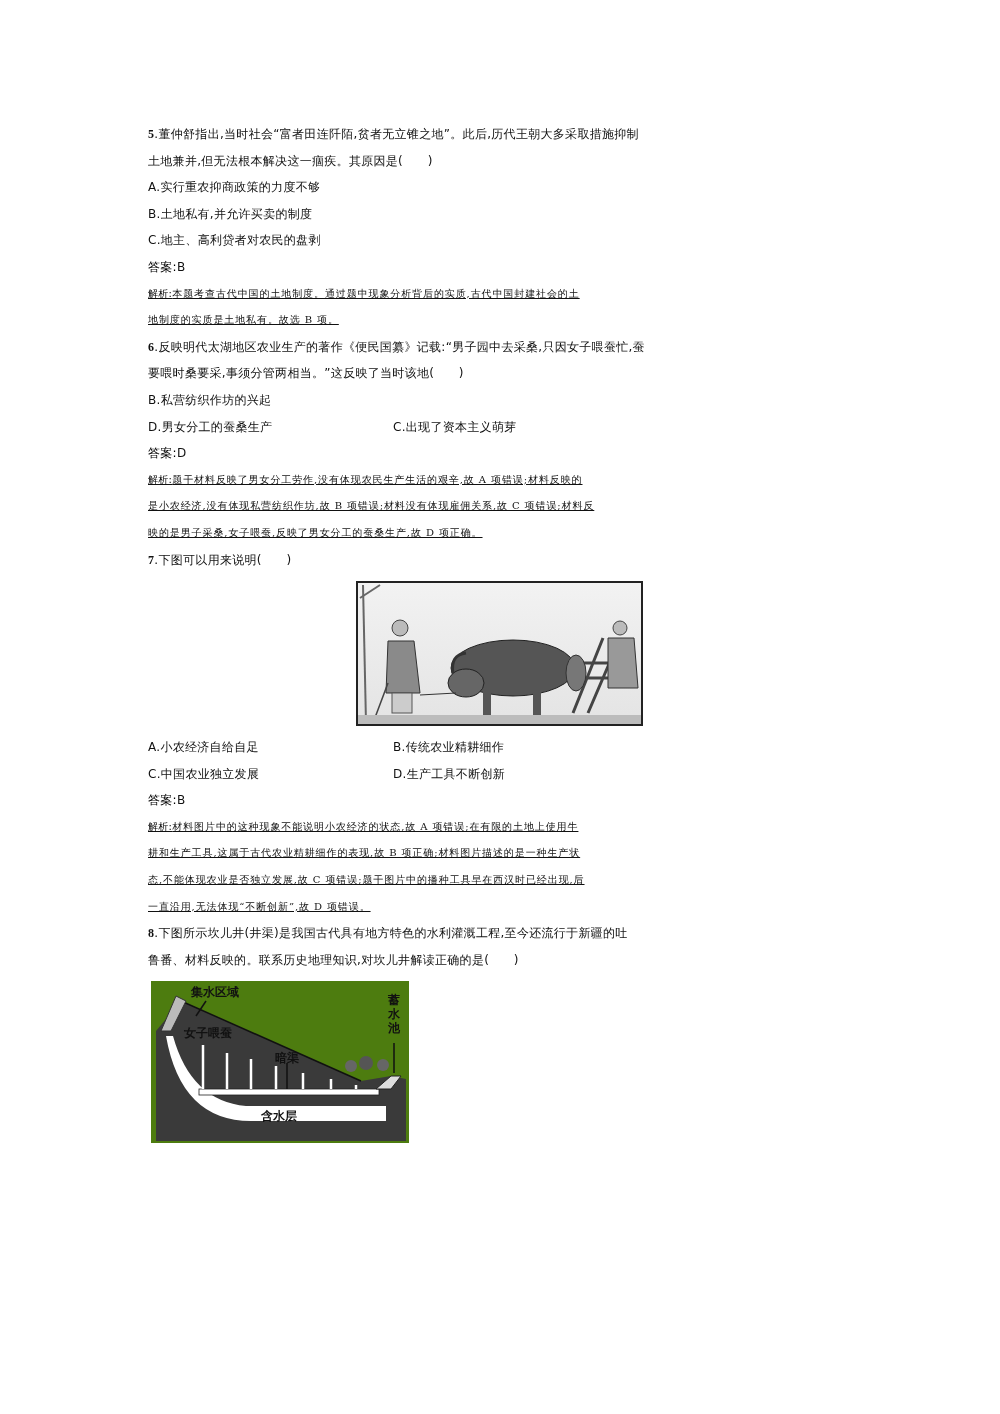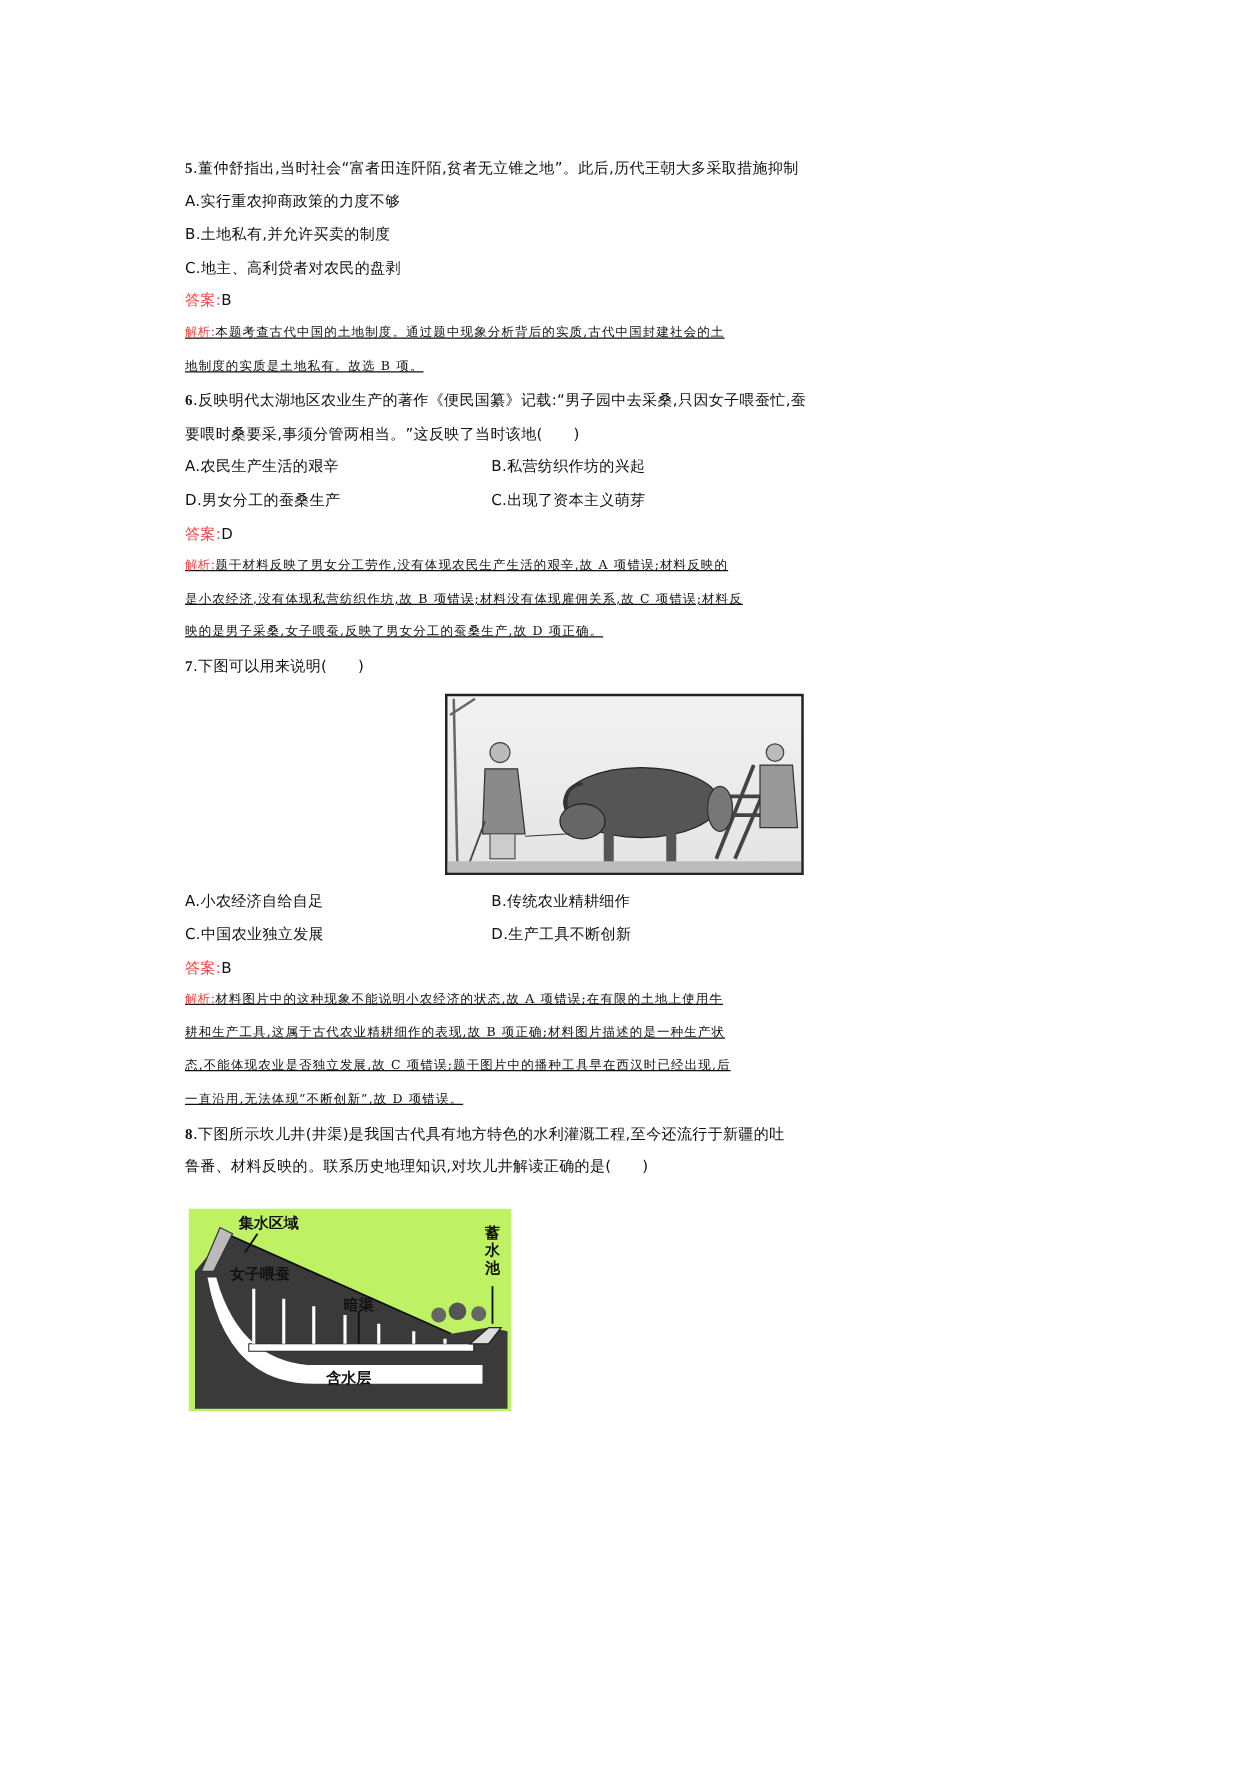--- a/index.html
+++ b/index.html
@@ -2,45 +2,45 @@
 <html><head>
   <meta charset="utf-8">
   <style>
     html, body { margin: 0; padding: 0; background: #ffffff; }
     body { width: 1000px; height: 1414px; position: relative; overflow: hidden;
            font-family: "DejaVu Sans", "Liberation Sans", sans-serif; color: #111; }
     .page { position: absolute; left: 148px; top: 121px; width: 710px; }
     .line { font-size: 12px; line-height: 26.6px; height: 26.6px; white-space: nowrap; letter-spacing: 0.3px; }
     .exp { font-family: "DejaVu Serif", "Liberation Serif", serif; font-size: 10px; letter-spacing: 0.9px; text-decoration: underline; }
     .qnum { font-weight: bold; font-family: "Liberation Serif", serif; }
-    .red { color: #ef4444; }
+    .red { color: #000000; }
     .opt-row { display: flex; }
     .opt-row .col { width: 245px; }
     .figure1 { margin: 8px 0 8px 208px; width: 283px; height: 141px; border: 2px solid #222; position: relative;
                background: linear-gradient(#f2f2f2, #e4e4e4); overflow: hidden; }
-    .figure2 { margin: 20px 0 0 3px; width: 258px; height: 162px; position: relative; background: #bef264; }
+    .figure2 { margin: 8px 0 0 3px; width: 258px; height: 162px; position: relative; background: #4d7c0f; }
     .lbl { position: absolute; font-size: 12px; font-weight: bold; color: #111; }
   </style>
 </head>
 <body>
 
 <div class="page">
 
   <div class="line"><span class="qnum">5</span><span>.董仲舒指出,当时社会“富者田连阡陌,贫者无立锥之地”。此后,历代王朝大多采取措施抑制</span></div>
+  <div class="line">土地兼并,但无法根本解决这一痼疾。其原因是(　　)</div>
   <div class="line">A.实行重农抑商政策的力度不够</div>
   <div class="line">B.土地私有,并允许买卖的制度</div>
   <div class="line">C.地主、高利贷者对农民的盘剥</div>
   <div class="line"><span class="red">答案:</span><span>B</span></div>
   <div class="line exp"><span class="red" style="font-family:'DejaVu Sans',sans-serif;letter-spacing:0.3px">解析:</span><span>本题考查古代中国的土地制度。通过题中现象分析背后的实质,古代中国封建社会的土</span></div>
   <div class="line exp">地制度的实质是土地私有。故选 B 项。</div>
 
   <div class="line"><span class="qnum">6</span><span>.反映明代太湖地区农业生产的著作《便民国纂》记载:“男子园中去采桑,只因女子喂蚕忙,蚕</span></div>
   <div class="line">要喂时桑要采,事须分管两相当。”这反映了当时该地(　　)</div>
   <div class="line opt-row">
-    <span class="col">A.农民生产生活的艰辛</span>
     <span class="col">B.私营纺织作坊的兴起</span>
   </div>
   <div class="line opt-row">
     <span class="col">D.男女分工的蚕桑生产</span>
     <span class="col">C.出现了资本主义萌芽</span>
   </div>
   <div class="line"><span class="red">答案:</span><span>D</span></div>
   <div class="line exp"><span class="red" style="font-family:'DejaVu Sans',sans-serif;letter-spacing:0.3px">解析:</span><span>题干材料反映了男女分工劳作,没有体现农民生产生活的艰辛,故 A 项错误;材料反映的</span></div>
   <div class="line exp">是小农经济,没有体现私营纺织作坊,故 B 项错误;材料没有体现雇佣关系,故 C 项错误;材料反</div>
   <div class="line exp">映的是男子采桑,女子喂蚕,反映了男女分工的蚕桑生产,故 D 项正确。</div>

